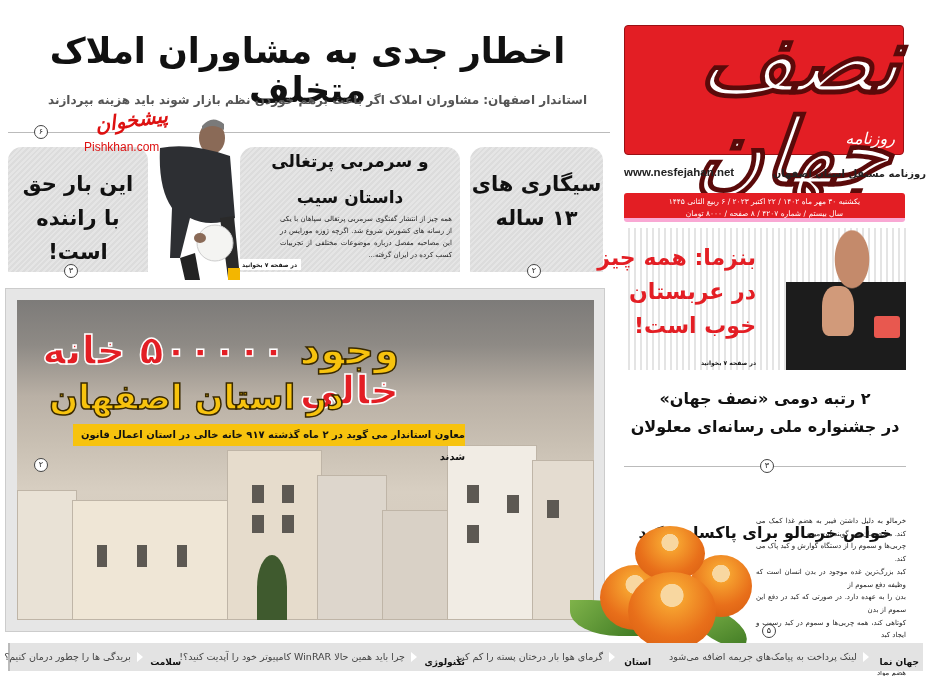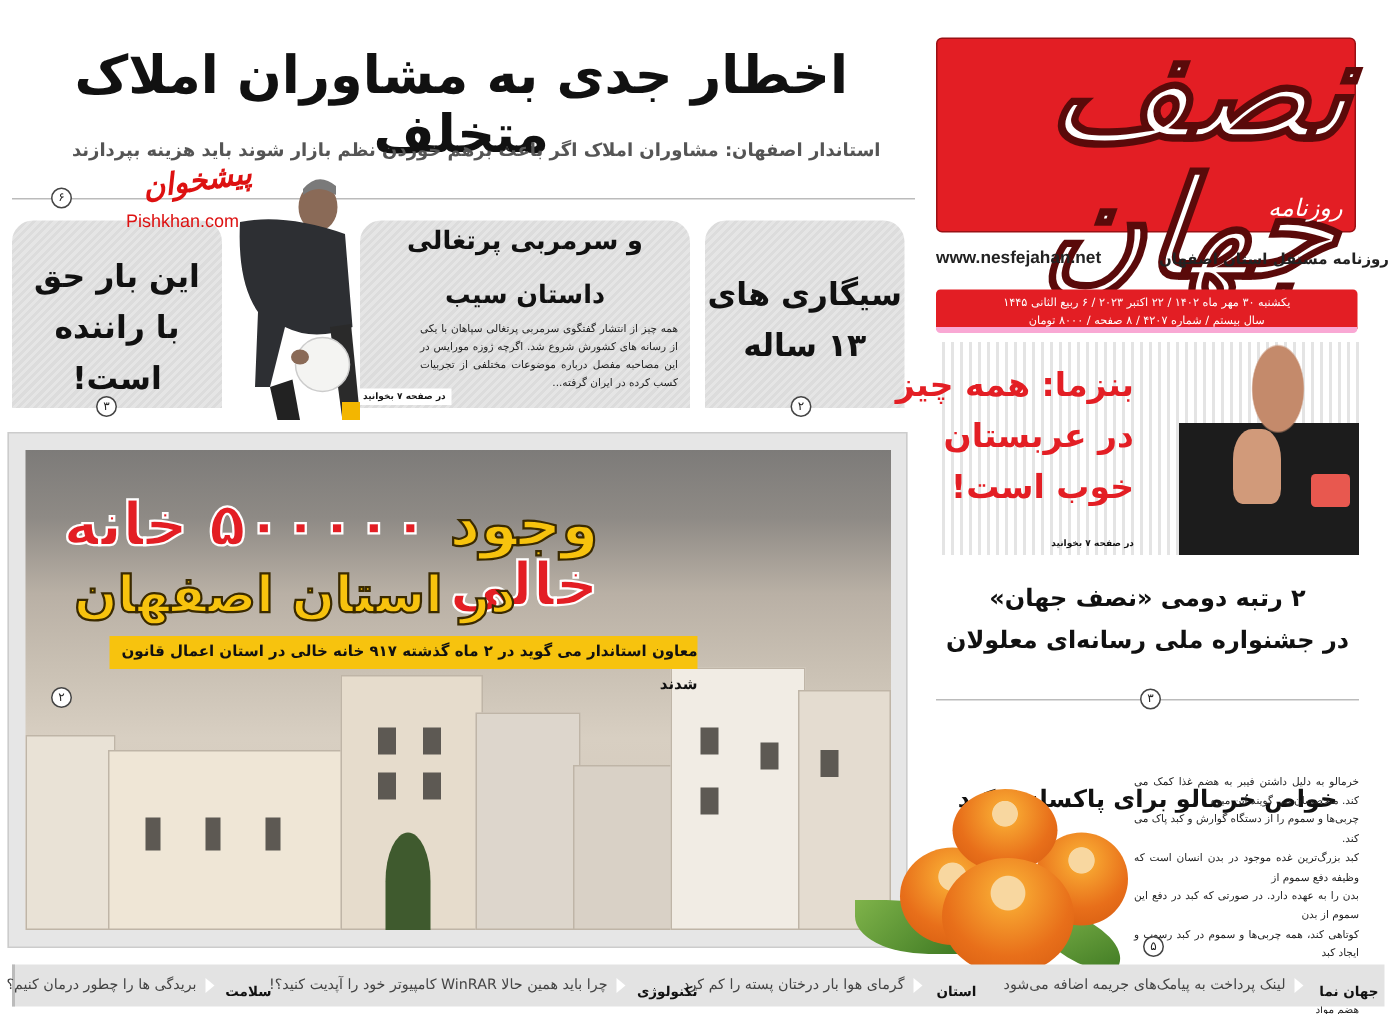--- a/index.html
+++ b/index.html
@@ -78,21 +78,21 @@
   <div>سال بیستم / شماره ۴۲۰۷ / ۸ صفحه / ۸۰۰۰ تومان</div>
 </div>
 
 <div class="abs main-headline">اخطار جدی به مشاوران املاک متخلف</div>
 <div class="abs main-sub">استاندار اصفهان: مشاوران املاک اگر باعث برهم خوردن نظم بازار شوند باید هزینه بپردازند</div>
 
 <div class="abs hr-line" style="left:8px; top:132px; width:602px;"></div>
 <div class="abs pg-num" style="left:34px; top:125px;">۶</div>
 
 <div class="abs gbox" style="left:470px; top:147px; width:133px; height:125px;">
-  <div class="box-title" style="margin-top:32px;">سیگاری های</div>
+  <div class="box-title" style="margin-top:20px;">سیگاری های</div>
   <div class="box-title">۱۳ ساله</div>
 </div>
 <div class="abs pg-num" style="left:527px; top:264px;">۲</div>
 
 <div class="abs gbox" style="left:240px; top:147px; width:220px; height:125px;">
   <div class="box-title" style="font-size:17px; line-height:28px;">و سرمربی پرتغالی</div>
   <div class="box-title" style="font-size:17px; line-height:28px; margin-top:8px;">داستان سیب</div>
   <div class="box-small" style="padding: 2px 8px 0 40px;">همه چیز از انتشار گفتگوی سرمربی پرتغالی سپاهان با یکی از رسانه های کشورش شروع شد. اگرچه ژوزه مورایس در این مصاحبه مفصل درباره موضوعات مختلفی از تجربیات کسب کرده در ایران گرفته...</div>
 </div>
 <div class="abs read-more" style="left:238px; top:259px;">در صفحه ۷ بخوانید</div>

